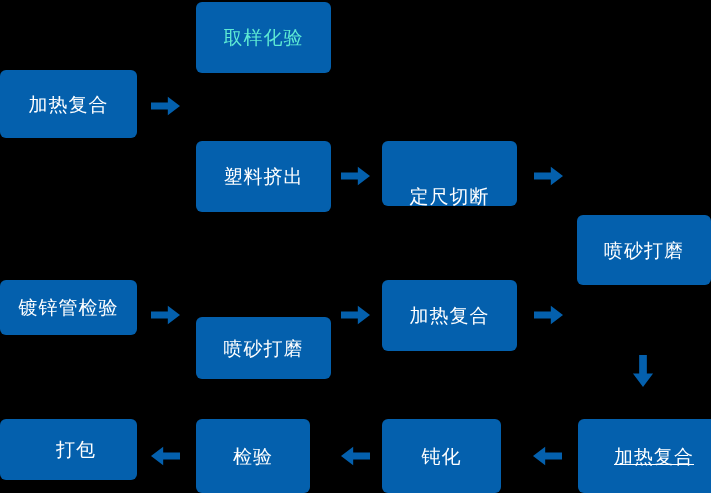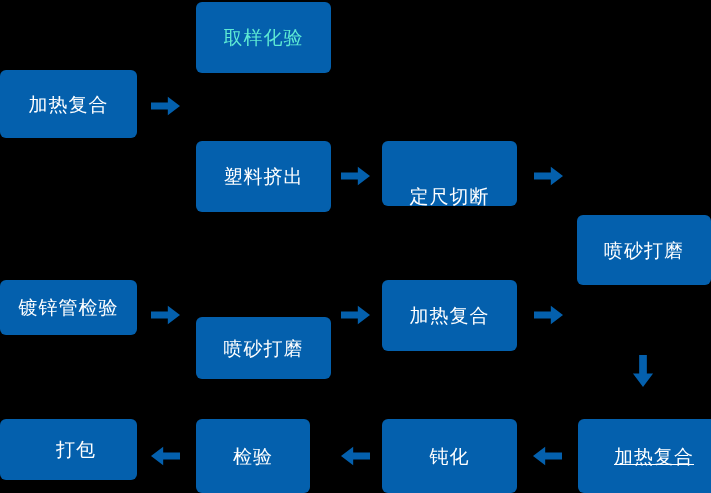--- a/index.html
+++ b/index.html
@@ -67,21 +67,21 @@
       </div>
       <div class="node" style="left: 382px; top: 280px; width: 135px; height: 71px; background: rgb(4, 96, 173); color: rgb(255, 255, 255);">
         <span class="node-label">加热复合</span>
       </div>
       <div class="node" style="left: 0px; top: 419px; width: 137px; height: 61px; background: rgb(4, 96, 173); color: rgb(255, 255, 255); padding-left: 15px;">
         <span class="node-label">打包</span>
       </div>
       <div class="node" style="left: 196px; top: 419px; width: 114px; height: 74px; background: rgb(4, 96, 173); color: rgb(255, 255, 255);">
         <span class="node-label">检验</span>
       </div>
-      <div class="node" style="left: 382px; top: 419px; width: 135px; height: 74px; background: rgb(4, 96, 173); color: rgb(255, 255, 255);">
+      <div class="node" style="left: 382px; top: 419px; width: 119px; height: 74px; background: rgb(4, 96, 173); color: rgb(255, 255, 255);">
         <span class="node-label">钝化</span>
       </div>
       <div class="node" style="left: 578px; top: 419px; width: 152px; height: 74px; background: rgb(4, 96, 173); color: rgb(255, 255, 255); text-decoration: underline;">
         <span class="node-label">加热复合</span>
       </div>
     </div>
   <div id="arrows-layer">
       <span class="arrow" style="left: 151px; top: 95px; width: 29px; height: 22px;">
         <svg width="29" height="22" viewBox="0 0 100 100" preserveAspectRatio="none">
           <polygon points="0,34 58,34 58,8 100,50 58,92 58,66 0,66" fill="#0460AD"></polygon>

